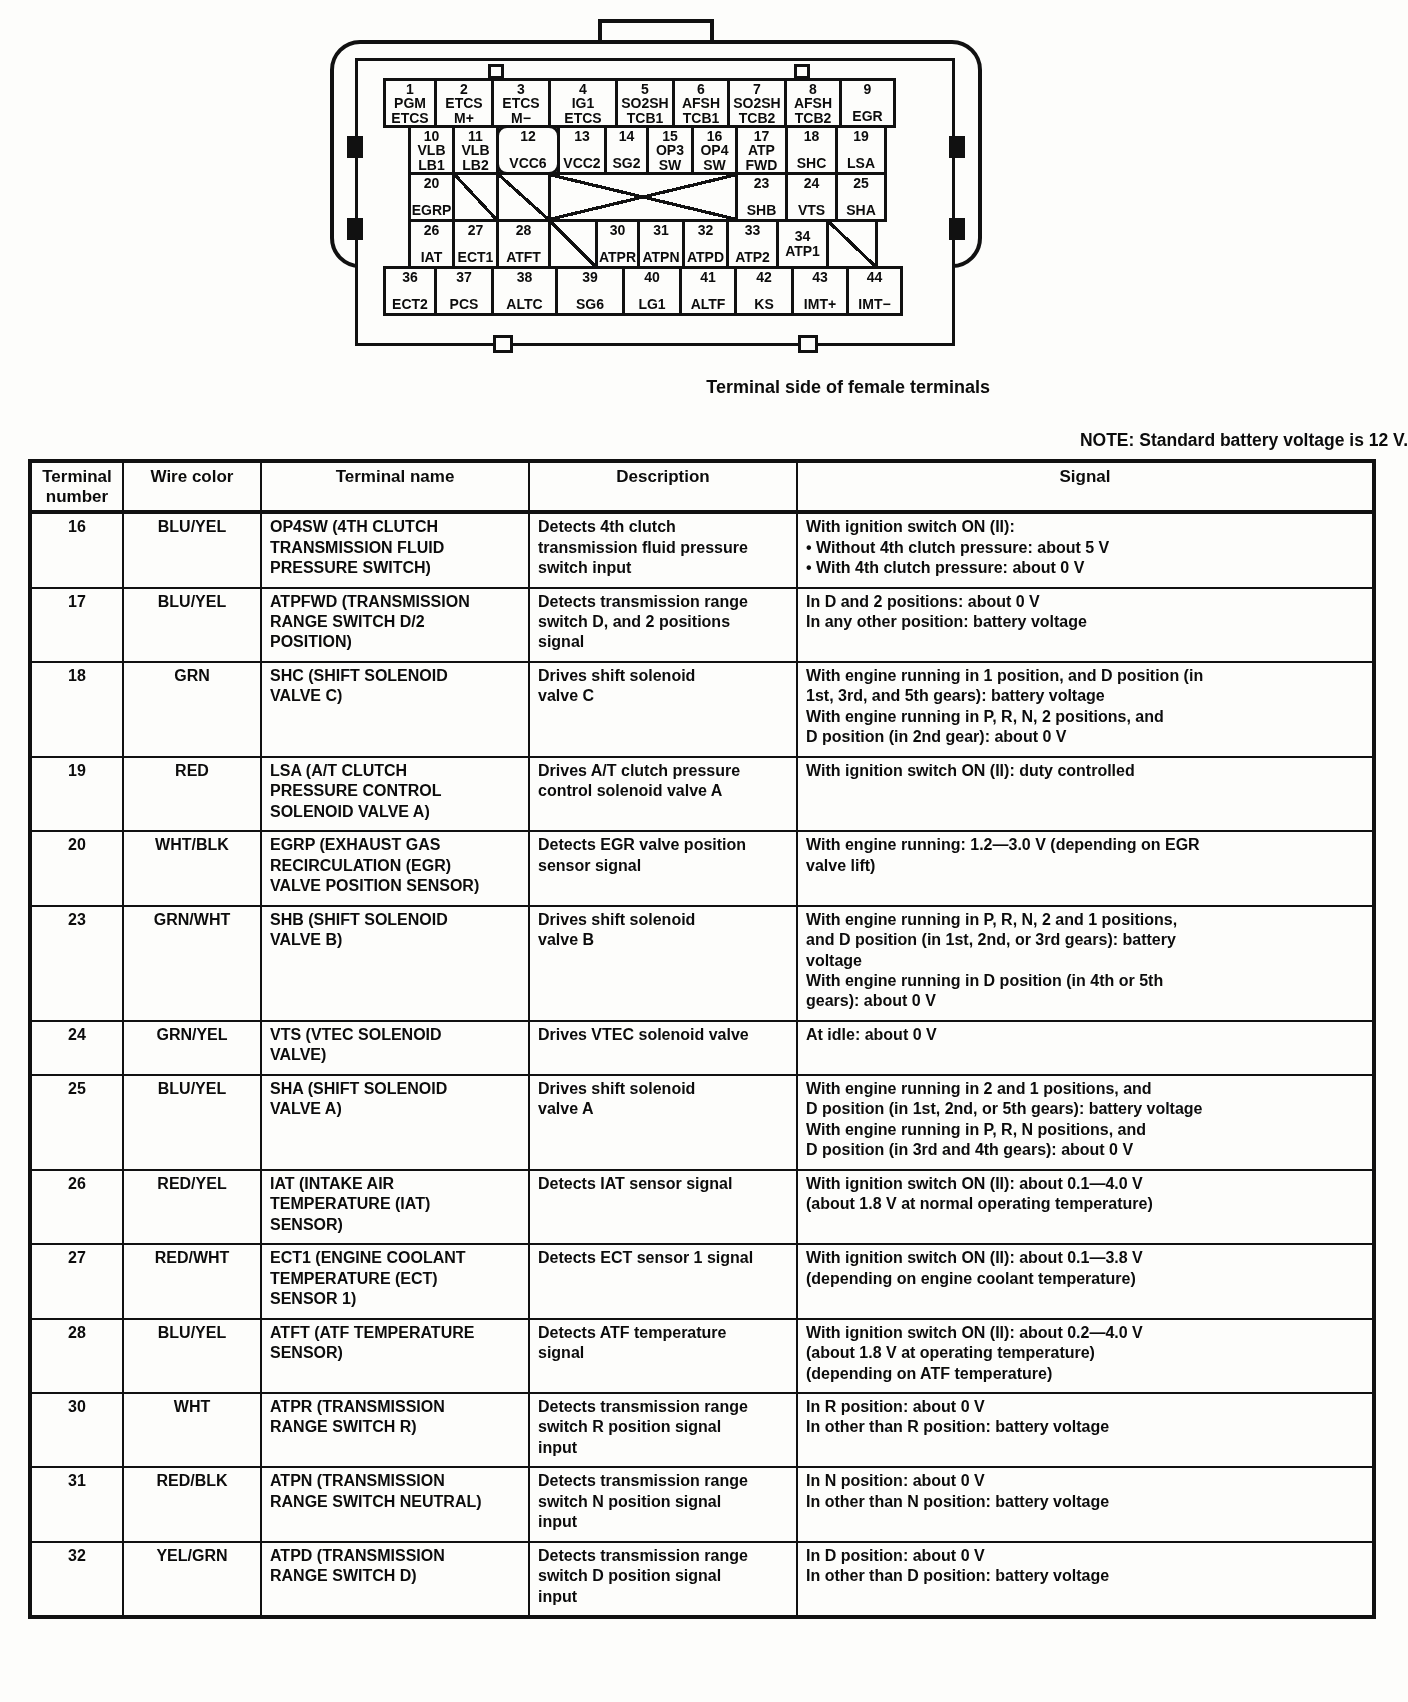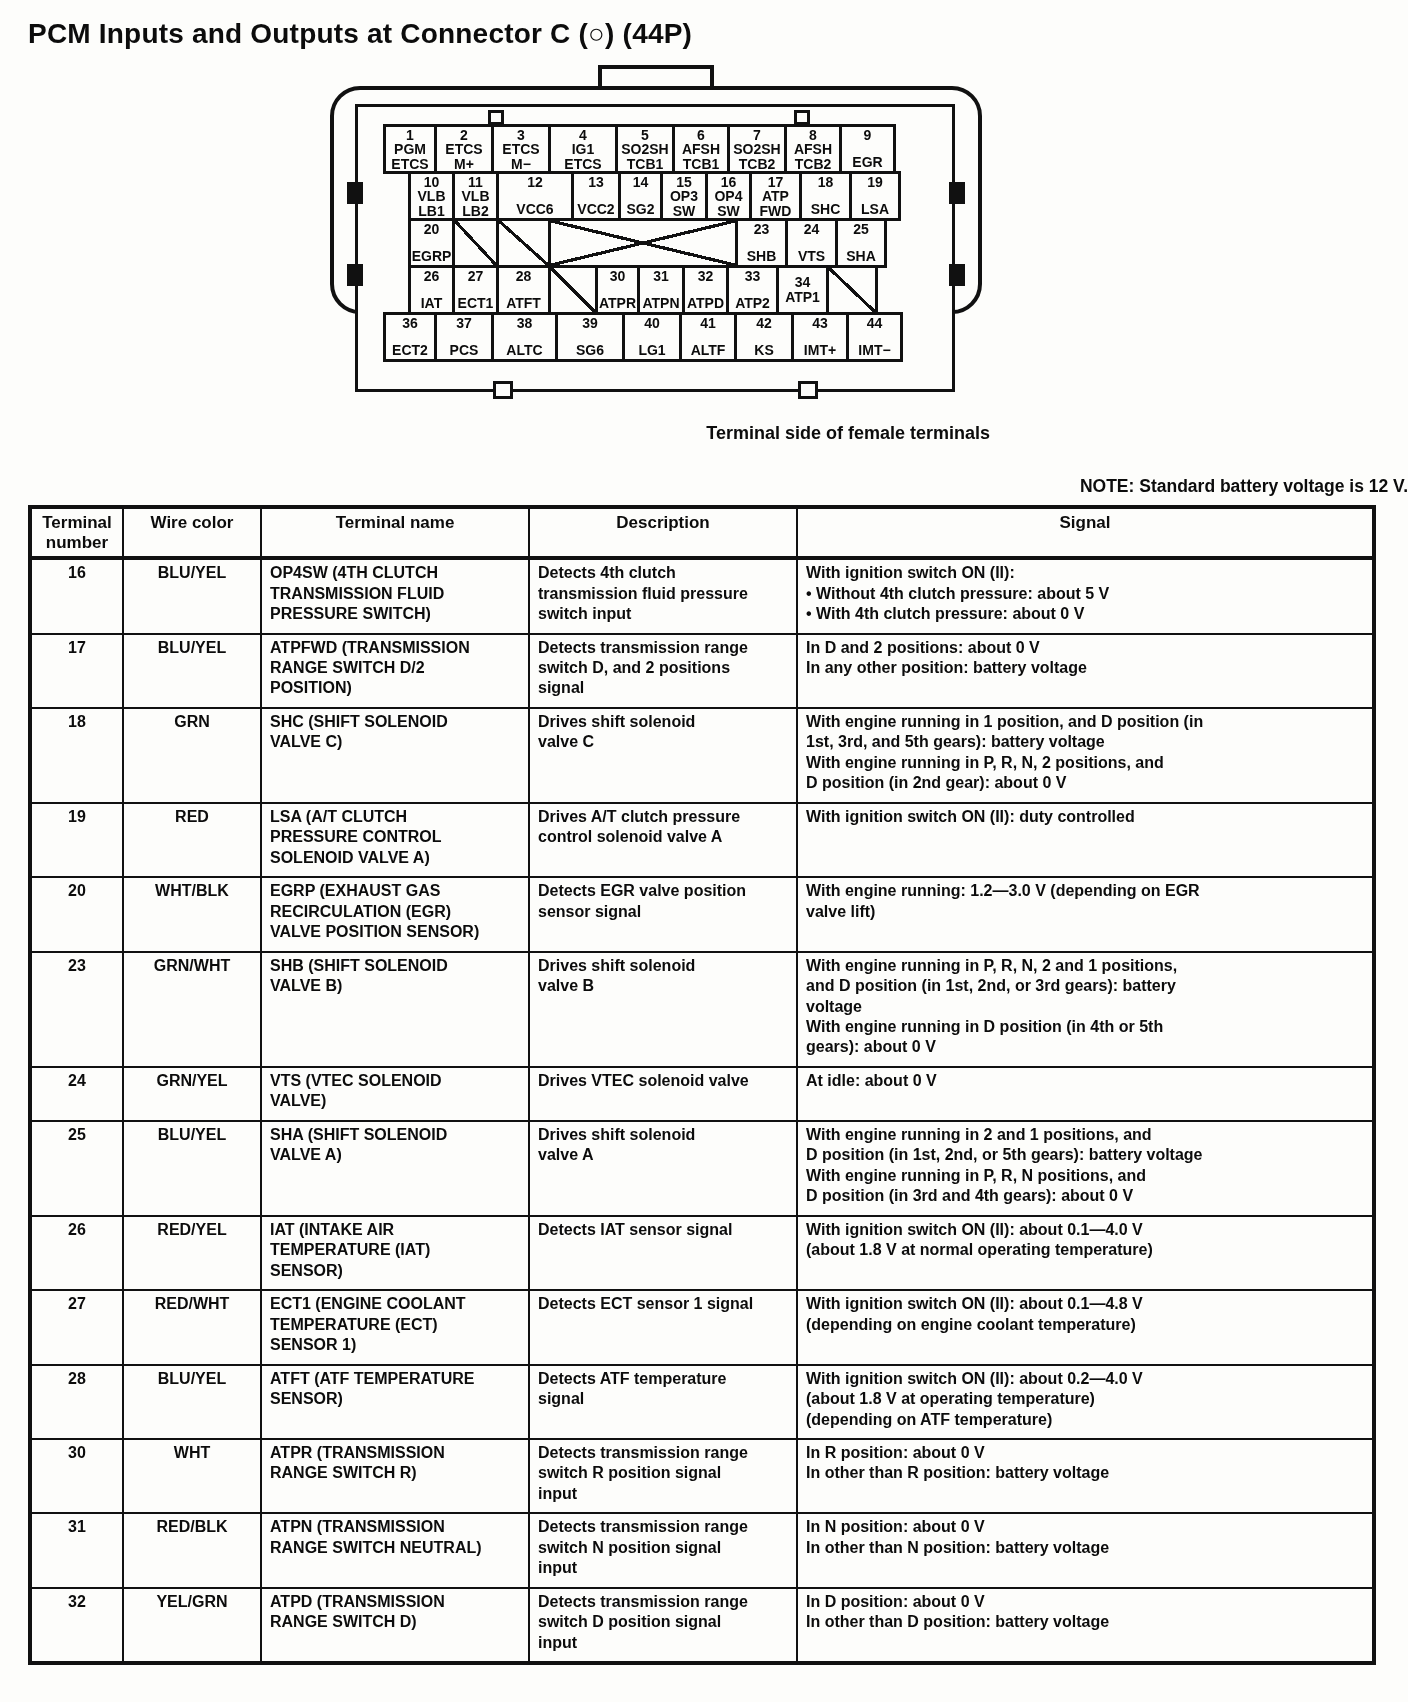--- a/index.html
+++ b/index.html
@@ -51,21 +51,20 @@
                white-space:pre-line; text-align:center; vertical-align:top; line-height:1.15; }
   .pinout td { border:2.5px solid #111; padding:3px 8px 8px; font-size:16px; line-height:1.28;
                vertical-align:top; white-space:pre-line; font-weight:bold; }
   td.c-num, td.c-wire { text-align:center; }
 </style>
 </head>
 <body>
 
 <div class="page">
 
-  <h1 class="title">PCM Inputs and Outputs at Connector C (○) (44P)</h1>
 
   <div class="connector">
     <div class="shell-key"></div>
     <div class="shell-outer"></div>
     <div class="shell-face"></div>
     <div class="notch notch-left"></div>
     <div class="notch notch-right"></div>
     <div class="latch latch-tl"></div>
     <div class="latch latch-bl"></div>
     <div class="latch latch-tr"></div>
@@ -123,21 +122,21 @@
           <div class="pin-cell pin" style="width: 47px;">
             <div class="pin-num">10</div>
             <div class="pin-label">VLB
 LB1</div>
           </div>
           <div class="pin-cell pin" style="width: 47px;">
             <div class="pin-num">11</div>
             <div class="pin-label">VLB
 LB2</div>
           </div>
-          <div class="pin-cell pin" style="width: 78px;">
+          <div class="pin-cell pin" style="width: 64px; border-radius: 11px;">
             <div class="pin-num">12</div>
             <div class="pin-label">VCC6</div>
           </div>
           <div class="pin-cell pin" style="width: 50px;">
             <div class="pin-num">13</div>
             <div class="pin-label">VCC2</div>
           </div>
           <div class="pin-cell pin" style="width: 45px;">
             <div class="pin-num">14</div>
             <div class="pin-label">SG2</div>
@@ -388,21 +387,21 @@
           <td class="c-sig">With ignition switch ON (II): about 0.1—4.0 V
 (about 1.8 V at normal operating temperature)</td>
         </tr>
         <tr>
           <td class="c-num">27</td>
           <td class="c-wire">RED/WHT</td>
           <td class="c-name">ECT1 (ENGINE COOLANT
 TEMPERATURE (ECT)
 SENSOR 1)</td>
           <td class="c-desc">Detects ECT sensor 1 signal</td>
-          <td class="c-sig">With ignition switch ON (II): about 0.1—4.8 V
+          <td class="c-sig">With ignition switch ON (II): about 0.1—3.8 V
 (depending on engine coolant temperature)</td>
         </tr>
         <tr>
           <td class="c-num">28</td>
           <td class="c-wire">BLU/YEL</td>
           <td class="c-name">ATFT (ATF TEMPERATURE
 SENSOR)</td>
           <td class="c-desc">Detects ATF temperature
 signal</td>
           <td class="c-sig">With ignition switch ON (II): about 0.2—4.0 V

